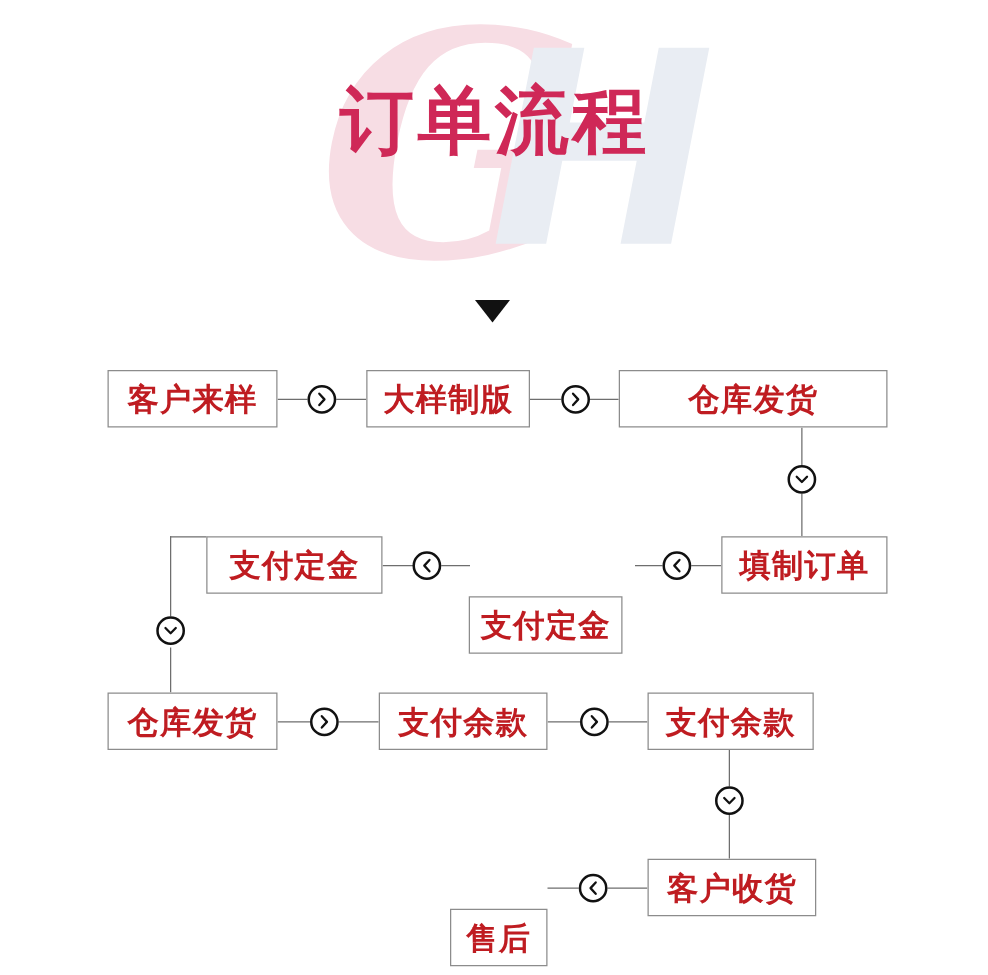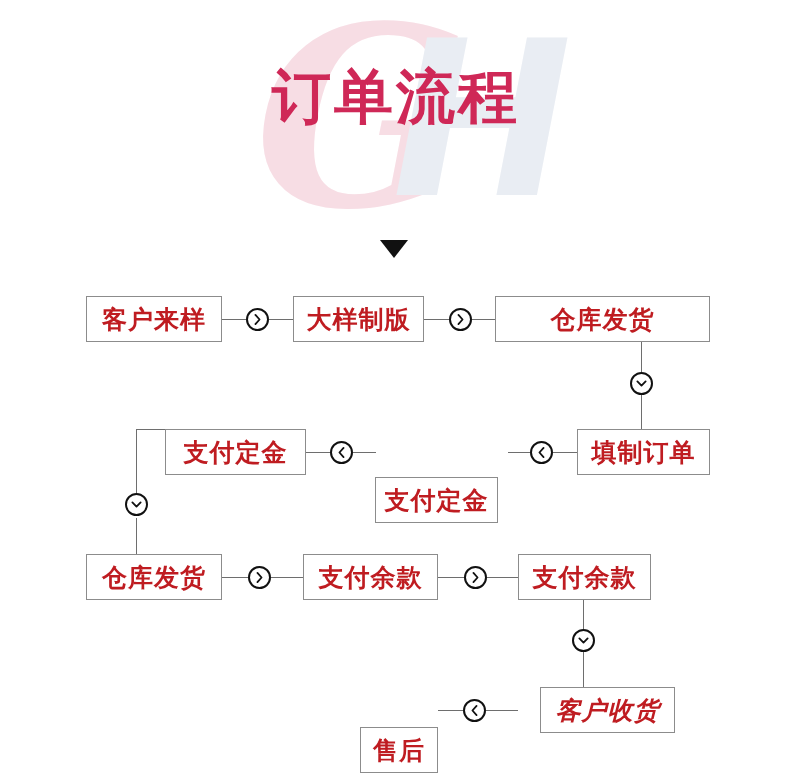--- a/index.html
+++ b/index.html
@@ -235,20 +235,20 @@
       </div>
       <div class="node" style="left: 86px; top: 554px; width: 136px; height: 46px;">
         <span>仓库发货</span>
       </div>
       <div class="node" style="left: 303px; top: 554px; width: 135px; height: 46px;">
         <span>支付余款</span>
       </div>
       <div class="node" style="left: 518px; top: 554px; width: 133px; height: 46px;">
         <span>支付余款</span>
       </div>
-      <div class="node" style="left: 540px; top: 687px; width: 135px; height: 46px; font-style: italic;">
+      <div class="node" style="left: 518px; top: 687px; width: 135px; height: 46px;">
         <span>客户收货</span>
       </div>
       <div class="node" style="left: 360px; top: 727px; width: 78px; height: 46px;">
         <span>售后</span>
       </div>
     </div>
 </div>
 
 </body></html>

